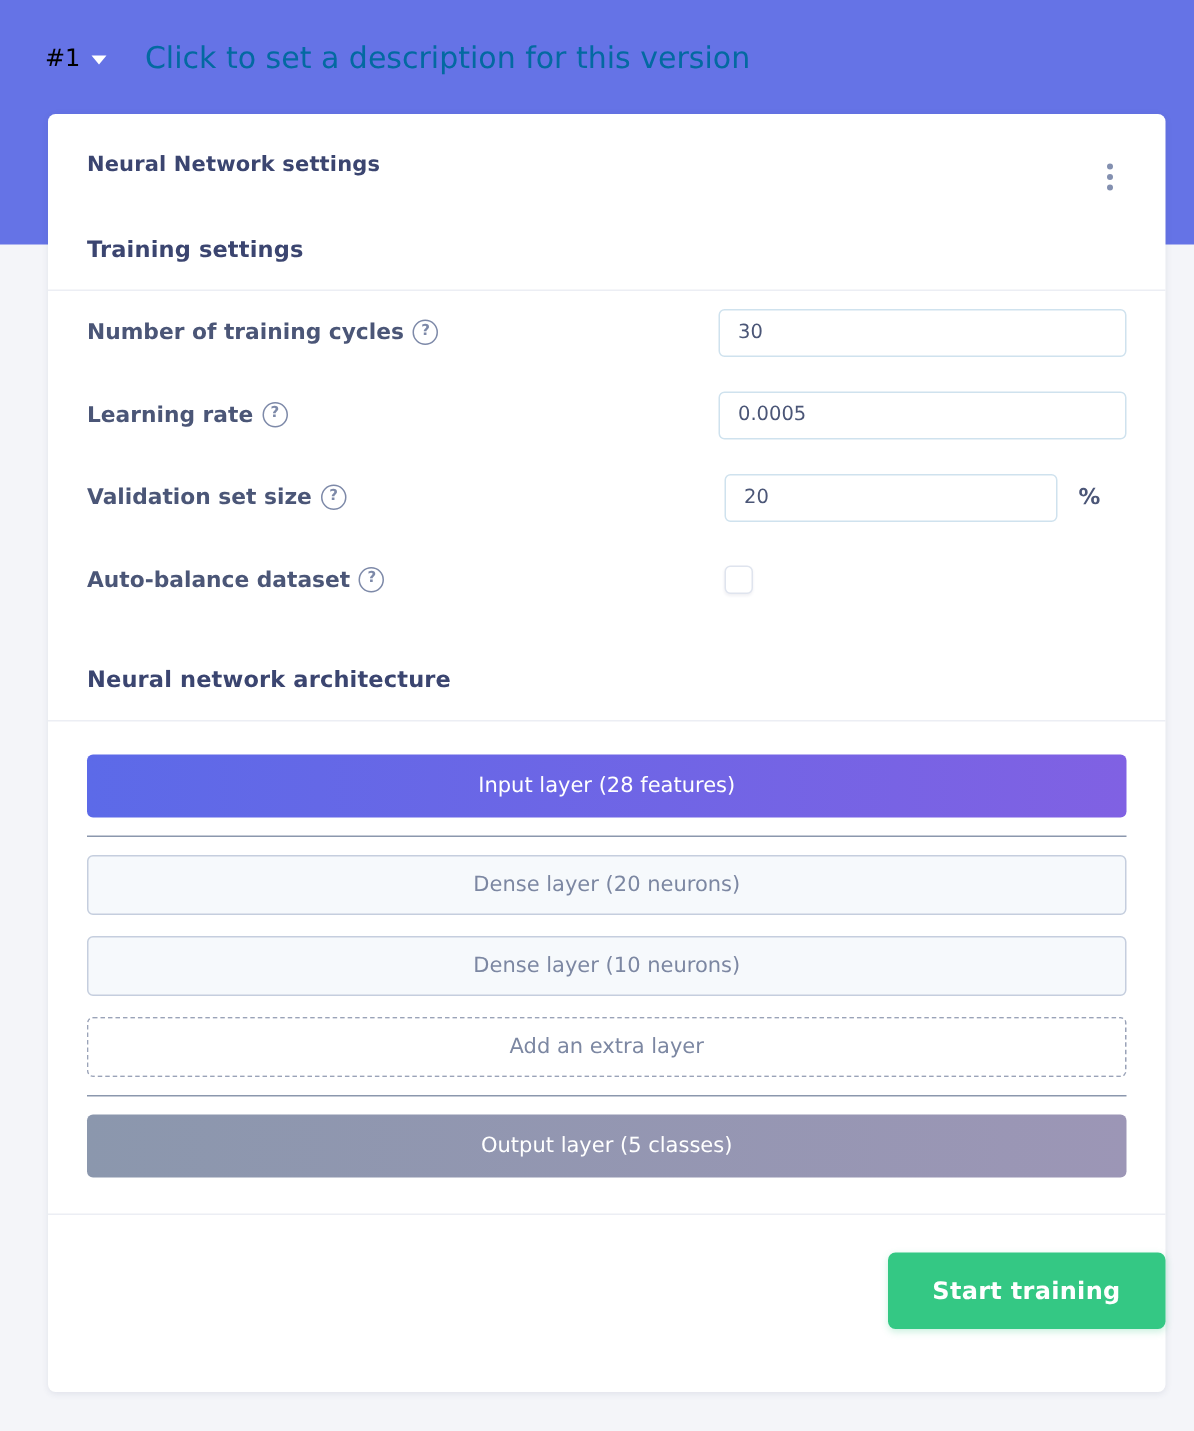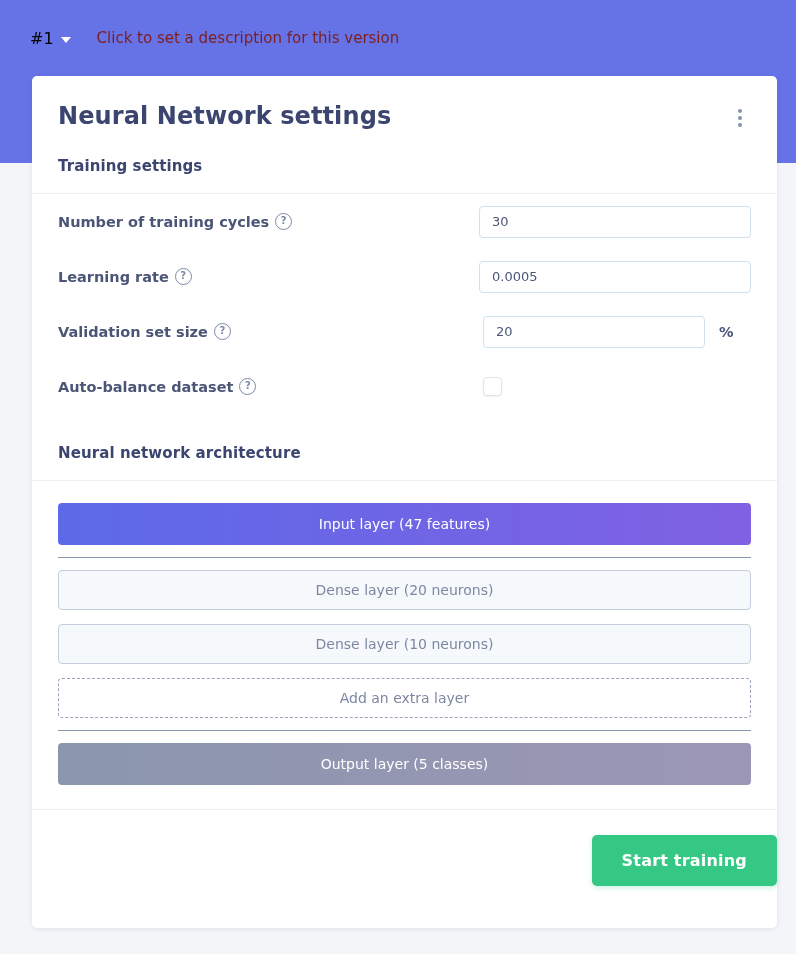--- a/index.html
+++ b/index.html
@@ -39,22 +39,22 @@
     margin-left: 7px;
     width: 0; height: 0;
     border-left: 5px solid transparent;
     border-right: 5px solid transparent;
     border-top: 6px solid #ffffff;
     display: inline-block;
     position: relative;
     top: 2px;
   }
   .version-desc {
-    color: #7f1d1d;
-    font-size: 15px;
+    color: #0369a1;
+    font-size: 20px;
     margin-left: 26px;
     font-weight: normal;
   }
 
   
   .card {
     position: absolute;
     left: 32px;
     top: 76px;
     width: 745px;
@@ -66,21 +66,21 @@
   }
 
   .card-head {
     position: relative;
     padding: 26px 26px 0 26px;
     display: flex;
     align-items: flex-start;
     justify-content: space-between;
   }
   .card-title {
-    font-size: 24px;
+    font-size: 14px;
     font-weight: bold;
     color: #3b4570;
     letter-spacing: 0.1px;
   }
   .kebab {
     width: 22px;
     height: 26px;
     display: flex;
     flex-direction: column;
     align-items: center;
@@ -324,21 +324,21 @@
         <div class="checkbox"></div>
       </div>
     </div>
 
   </div>
 
   <div class="section-title arch">Neural network architecture</div>
   <div class="divider"></div>
 
   <div class="arch-body">
-    <div class="layer layer-input">Input layer (47 features)</div>
+    <div class="layer layer-input">Input layer (28 features)</div>
 
     <div class="connector"></div>
 
     <div class="layer layer-dense">Dense layer (20 neurons)</div>
     <div class="layer-gap"></div>
     <div class="layer layer-dense">Dense layer (10 neurons)</div>
     <div class="layer-gap"></div>
     <div class="layer layer-add">Add an extra layer</div>
 
     <div class="connector"></div>

